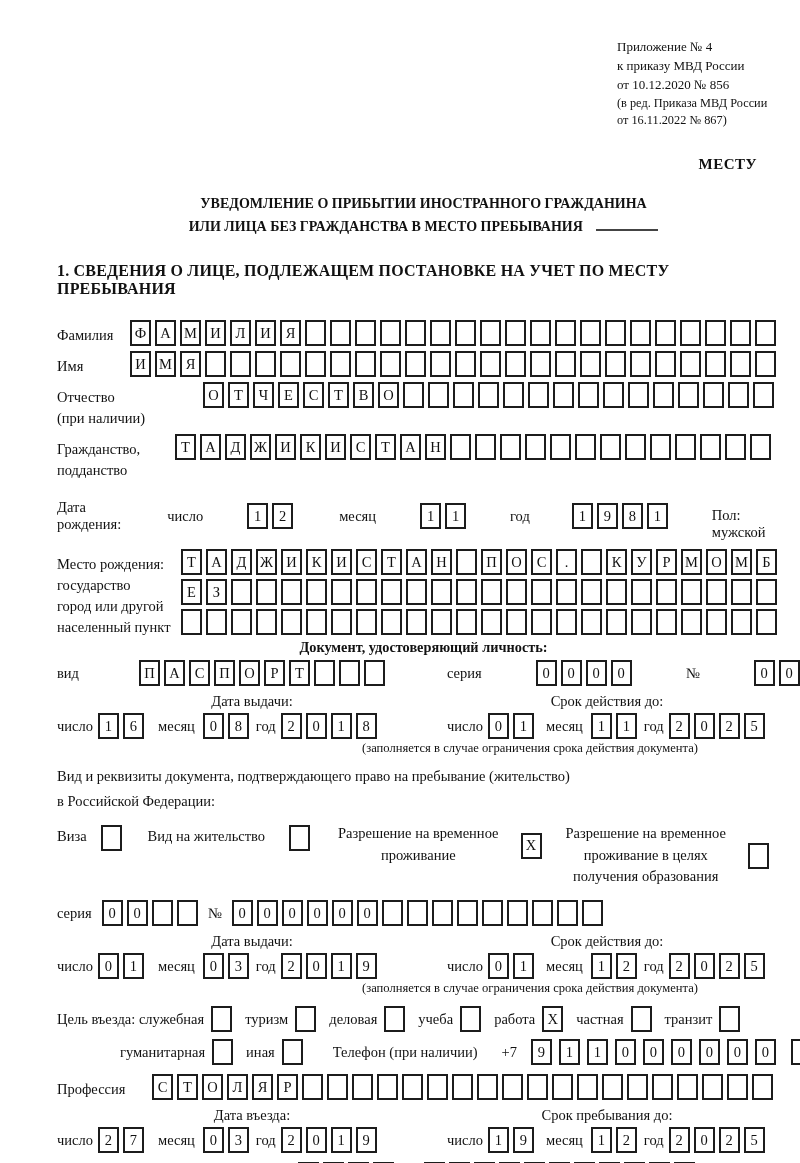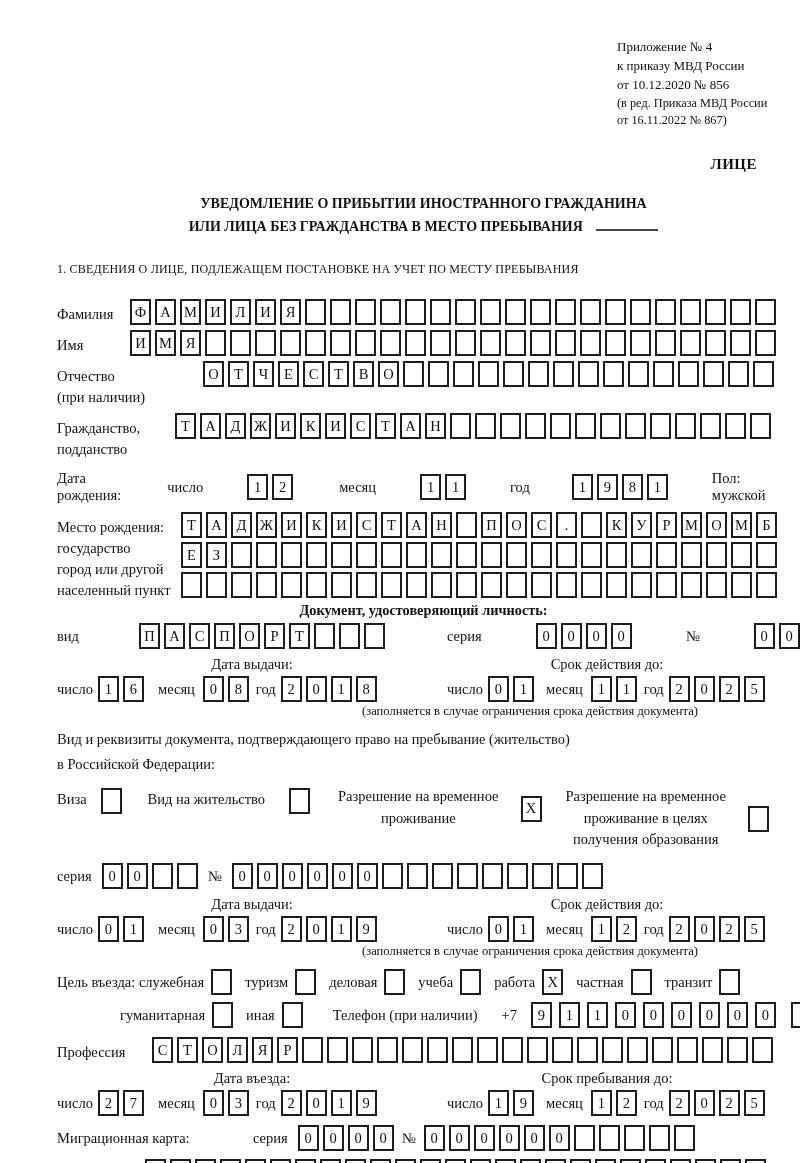--- a/index.html
+++ b/index.html
@@ -12,21 +12,21 @@
     color:#111;
     font-family:"Liberation Serif","DejaVu Serif",serif;
     font-size:14.5px;
     overflow:hidden;
   }
   .annex{margin-left:560px;font-size:13px;line-height:1.45;}
   .annex .small{font-size:12.3px;}
   .forma{margin-top:26px;text-align:right;padding-right:33px;font-weight:bold;font-size:15px;letter-spacing:.5px;}
   .title{margin-top:20px;text-align:center;font-weight:bold;font-size:14px;line-height:1.6;}
   .blank-underline{display:inline-block;width:62px;border-bottom:2px solid #444;margin-left:10px;vertical-align:baseline;height:12px;}
-  .sec1{margin-top:24px;font-weight:normal;font-size:12px;letter-spacing:.2px;}
+  .sec1{margin-top:24px;font-weight:bold;font-size:16px;letter-spacing:.2px;}
 
   .frow{display:flex;align-items:flex-start;margin-top:5px;}
   .flabel{flex:none;line-height:1.45;padding-top:5px;}
   .w73{width:73px;}
   .w146{width:146px;}
   .w118{width:118px;}
   .w124{width:124px;}
   .w95{width:95px;}
   .boxcol .box-row{margin-bottom:4px;}
 
@@ -67,21 +67,21 @@
 <div class="page">
 
   <div class="annex">
     <div>Приложение № 4</div>
     <div>к приказу МВД России</div>
     <div>от 10.12.2020 № 856</div>
     <div class="small">(в ред. Приказа МВД России</div>
     <div class="small">от 16.11.2022 № 867)</div>
   </div>
 
-  <div class="forma">ЛИЦЕ</div>
+  <div class="forma">МЕСТУ</div>
 
   <div class="title">
     <div>УВЕДОМЛЕНИЕ О ПРИБЫТИИ ИНОСТРАННОГО ГРАЖДАНИНА</div>
     <div>
       <span>ИЛИ ЛИЦА БЕЗ ГРАЖДАНСТВА В МЕСТО ПРЕБЫВАНИЯ</span>
       <span class="blank-underline"></span>
     </div>
   </div>
 
   <div class="sec1">1. СВЕДЕНИЯ О ЛИЦЕ, ПОДЛЕЖАЩЕМ ПОСТАНОВКЕ НА УЧЕТ ПО МЕСТУ ПРЕБЫВАНИЯ</div>
@@ -227,21 +227,21 @@
         <span class="cbox">1</span>
         <span class="cbox">1</span>
       </span>
     <span class="lbl" style="margin:0 6px 0 4px;">год</span>
     <span class="box-row">
         <span class="cbox">1</span>
         <span class="cbox">9</span>
         <span class="cbox">8</span>
         <span class="cbox">1</span>
       </span>
-    <span class="lbl" style="margin:0 6px 0 4px;">Пол: мужской</span>
+    <span class="lbl" style="margin:16px 6px 0 4px;">Пол: мужской</span>
     <span class="box-row">
         <span class="cbox">X</span>
       </span>
     <span class="lbl" style="margin:0 10px 0 8px;">женский</span>
     <span class="box-row">
         <span class="cbox"></span>
       </span>
   </div>
 
   <div class="frow" style="margin-top:8px;">

